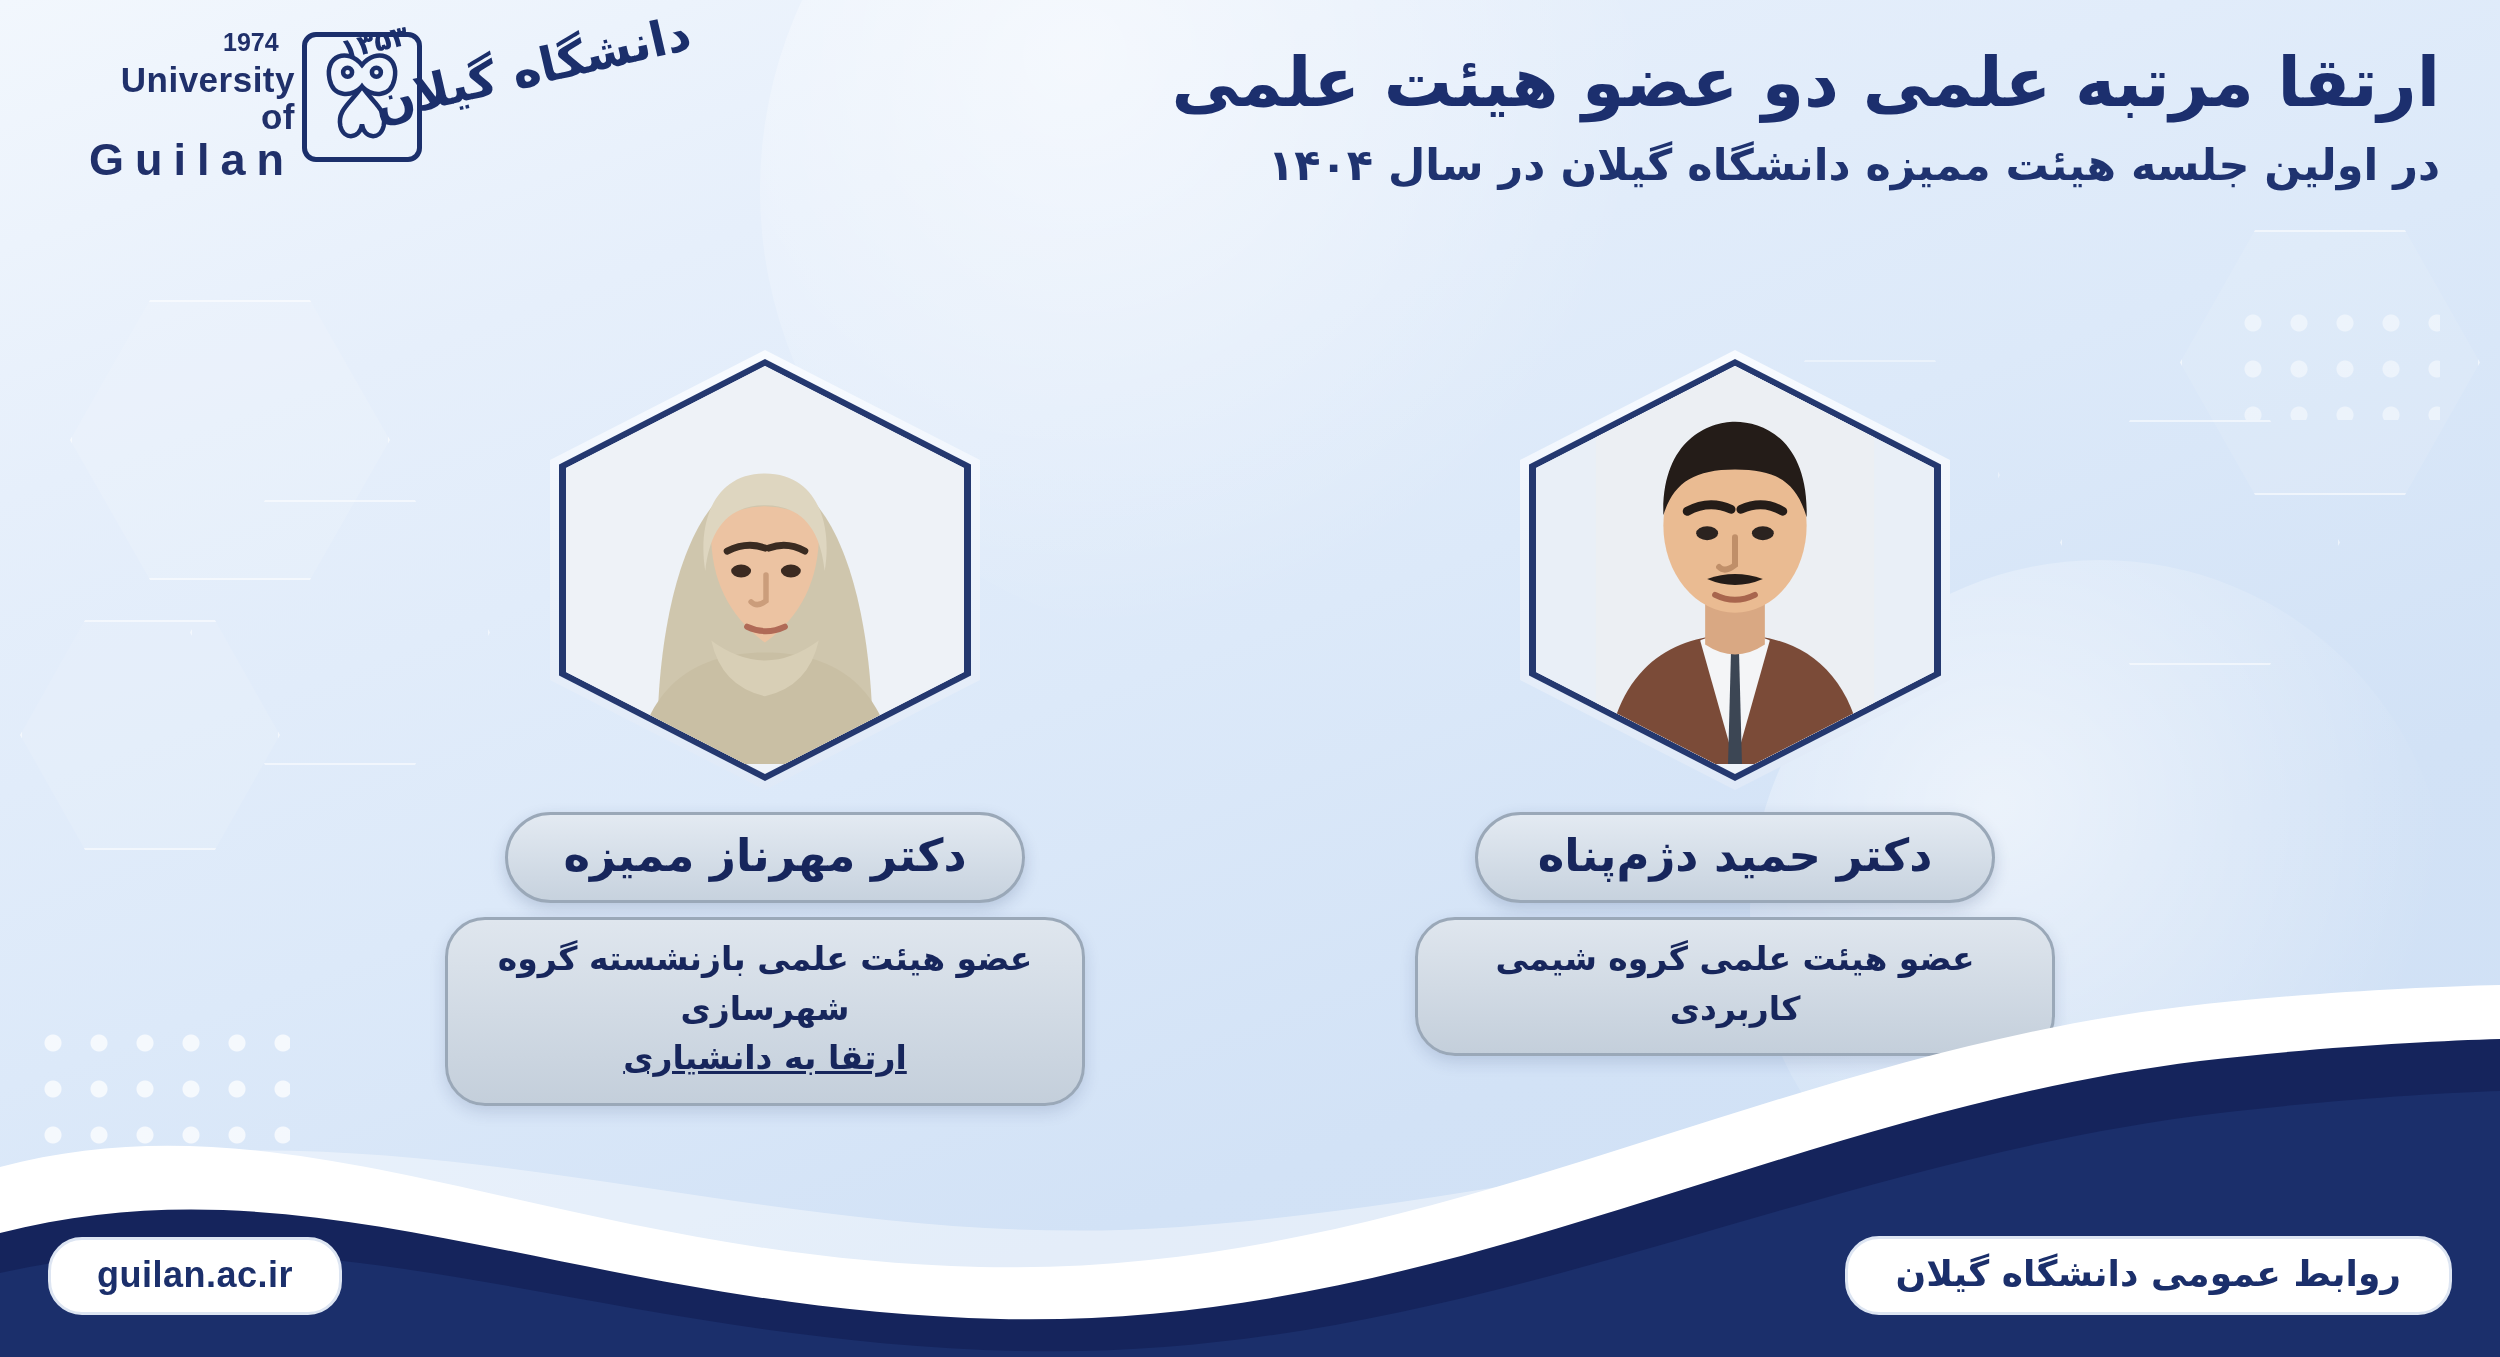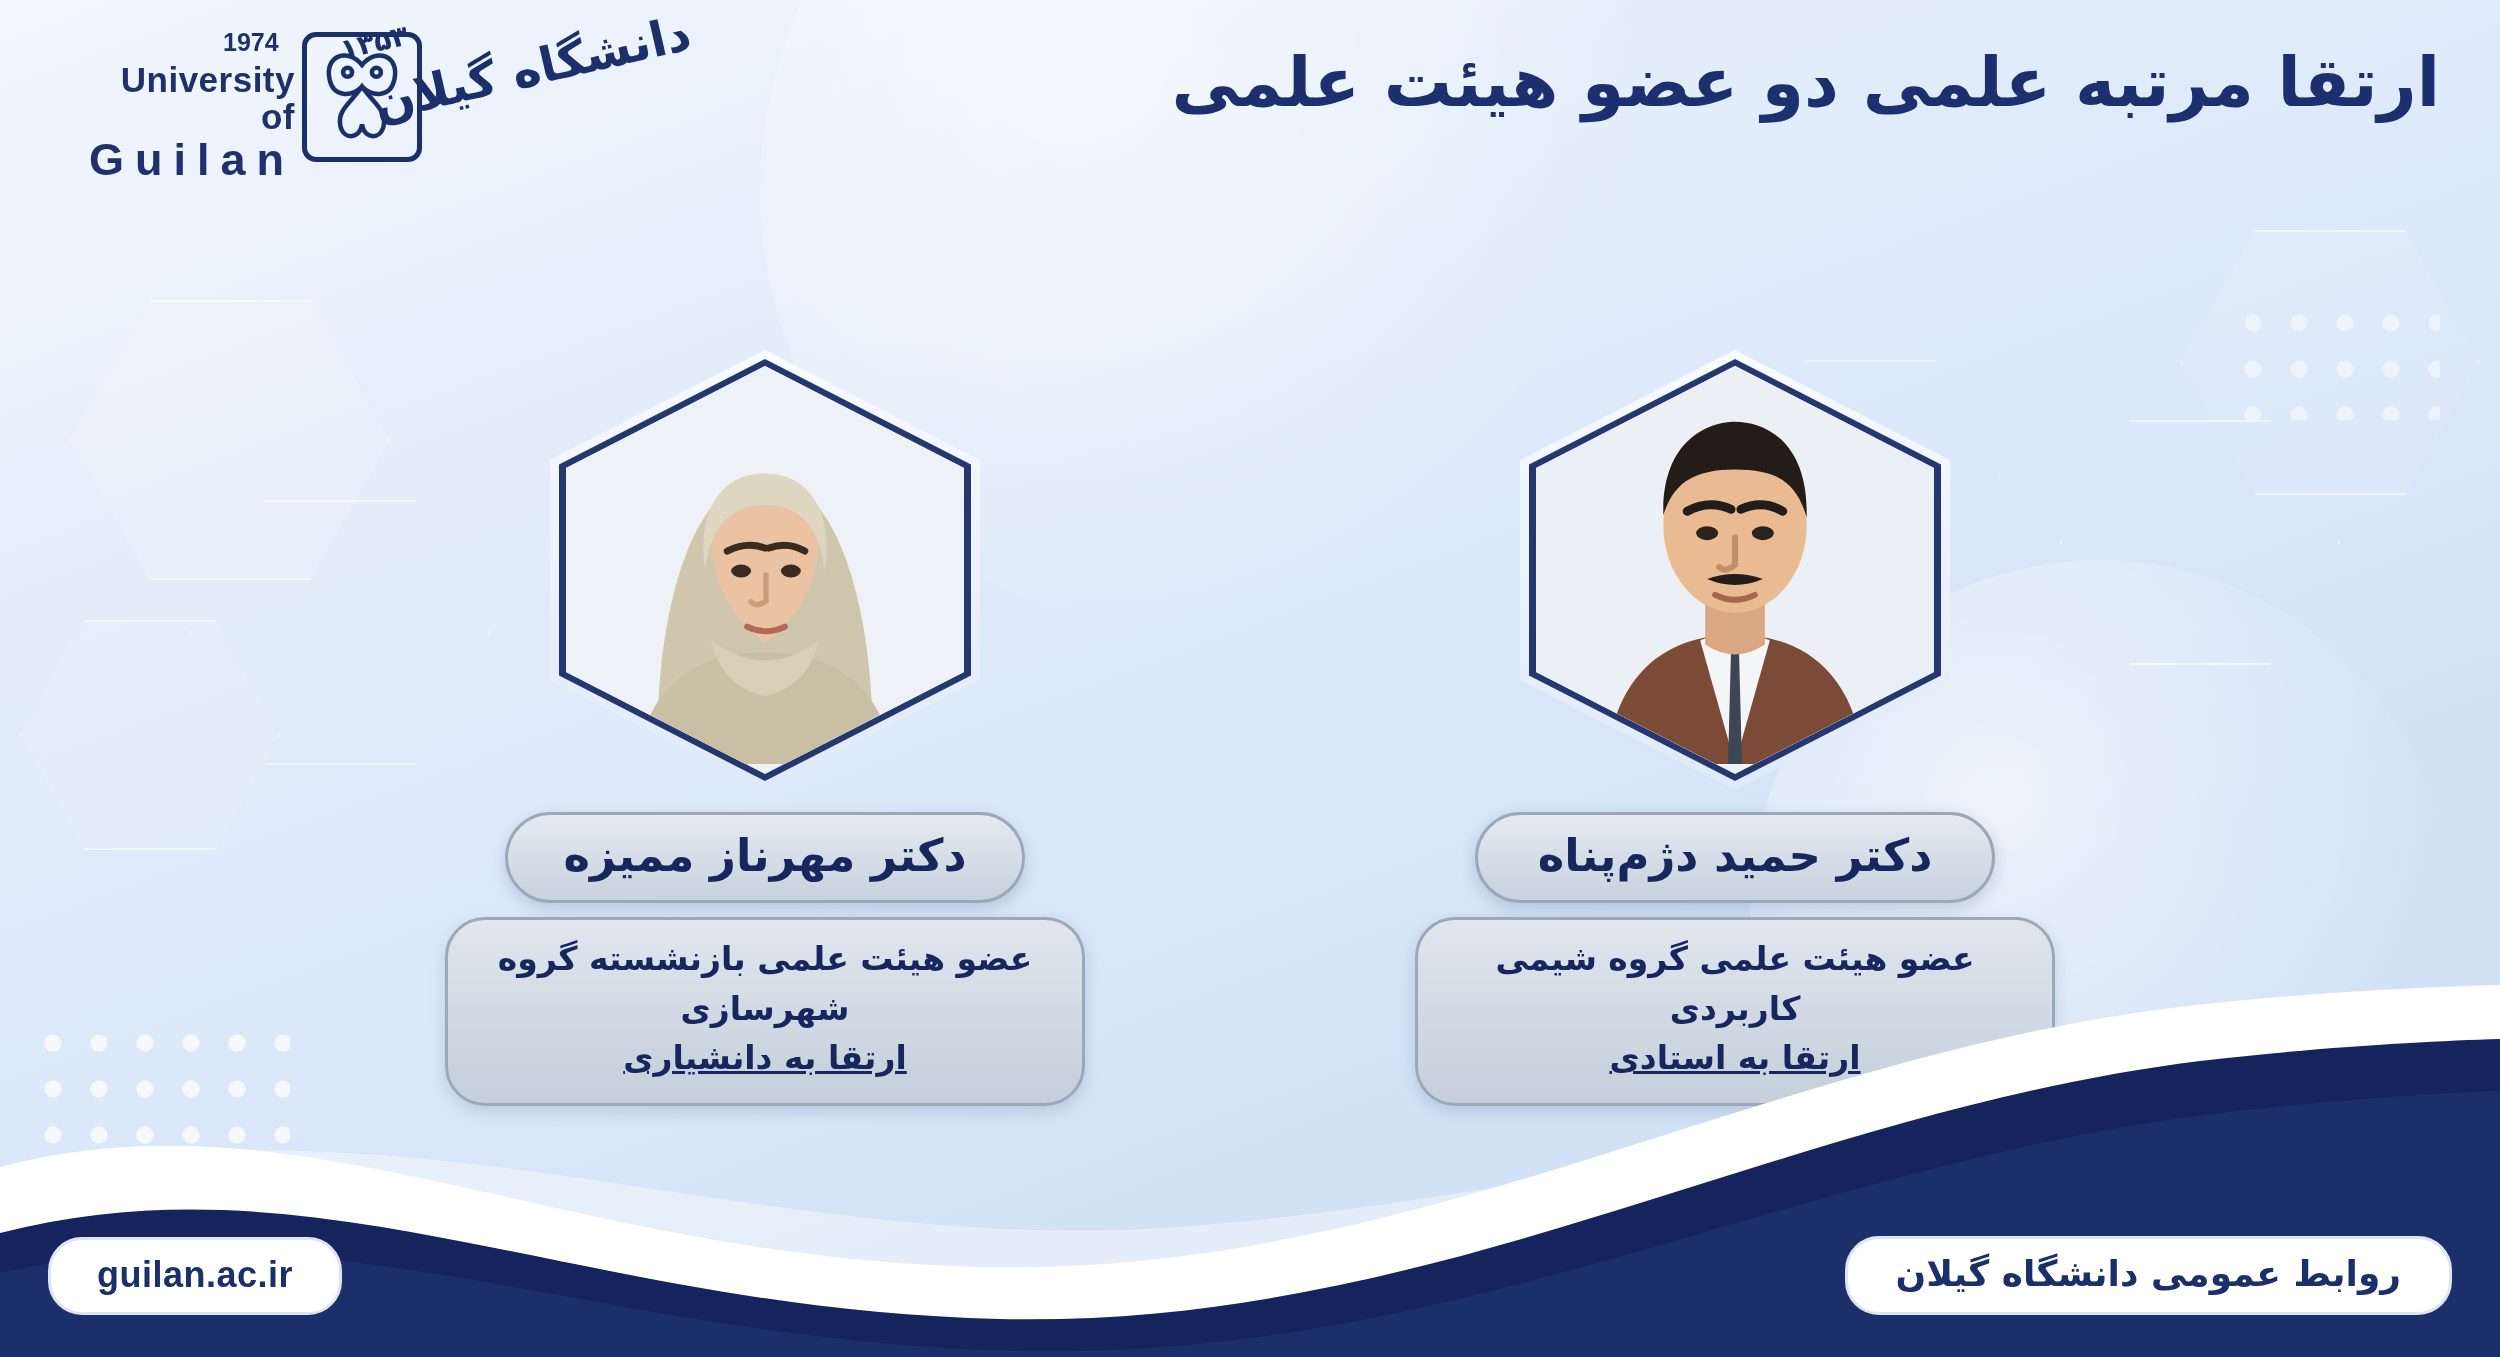--- a/index.html
+++ b/index.html
@@ -257,20 +257,21 @@
           <circle cx="66" cy="28" r="5"></circle>
         </g>
       </svg>
     </div>
     <div class="year-fa">۱۳۵۳</div>
     <div class="logo-fa">دانشگاه گیلان</div>
   </div>
 
   <div class="titles">
     <div class="title-main">ارتقا مرتبه علمی دو عضو هیئت علمی</div>
+    <div class="title-sub">در اولین جلسه هیئت ممیزه دانشگاه گیلان در سال ۱۴۰۴</div>
   </div>
 
   <div class="people">
 
     <div class="person">
       <div class="photo-hex">
         <div class="hex-outer"></div>
         <div class="hex-ring"></div>
         <div class="hex-inner">
           <svg class="portrait" viewBox="0 0 400 400" preserveAspectRatio="xMidYMid slice">
@@ -297,21 +298,20 @@
 
             <path d="M172 214 q28 -10 56 0 q-28 12 -56 0 Z" fill="#241c18"></path>
 
             <path d="M180 230 q20 10 40 0" stroke="#a8654d" stroke-width="6" fill="none" stroke-linecap="round"></path>
           </svg>
         </div>
       </div>
       <div class="name-pill">دکتر حمید دژم‌پناه</div>
       <div class="role-pill">
         <span class="line1">عضو هیئت علمی گروه شیمی کاربردی</span>
-        <span class="line2">ارتقا به استادی</span>
       </div>
     </div>
 
     <div class="person">
       <div class="photo-hex">
         <div class="hex-outer"></div>
         <div class="hex-ring"></div>
         <div class="hex-inner">
           <svg class="portrait" viewBox="0 0 400 400" preserveAspectRatio="xMidYMid slice">
             <rect width="400" height="400" fill="#eef2f7"></rect>

